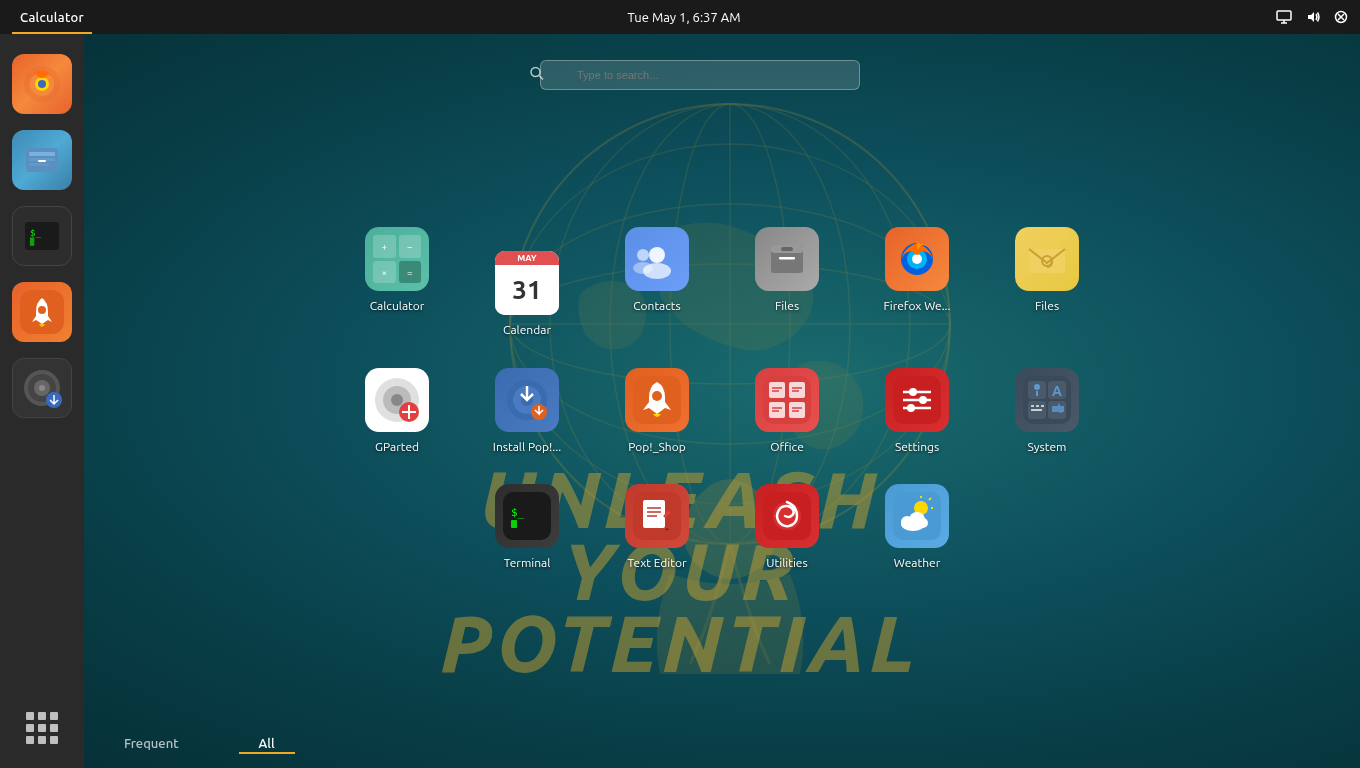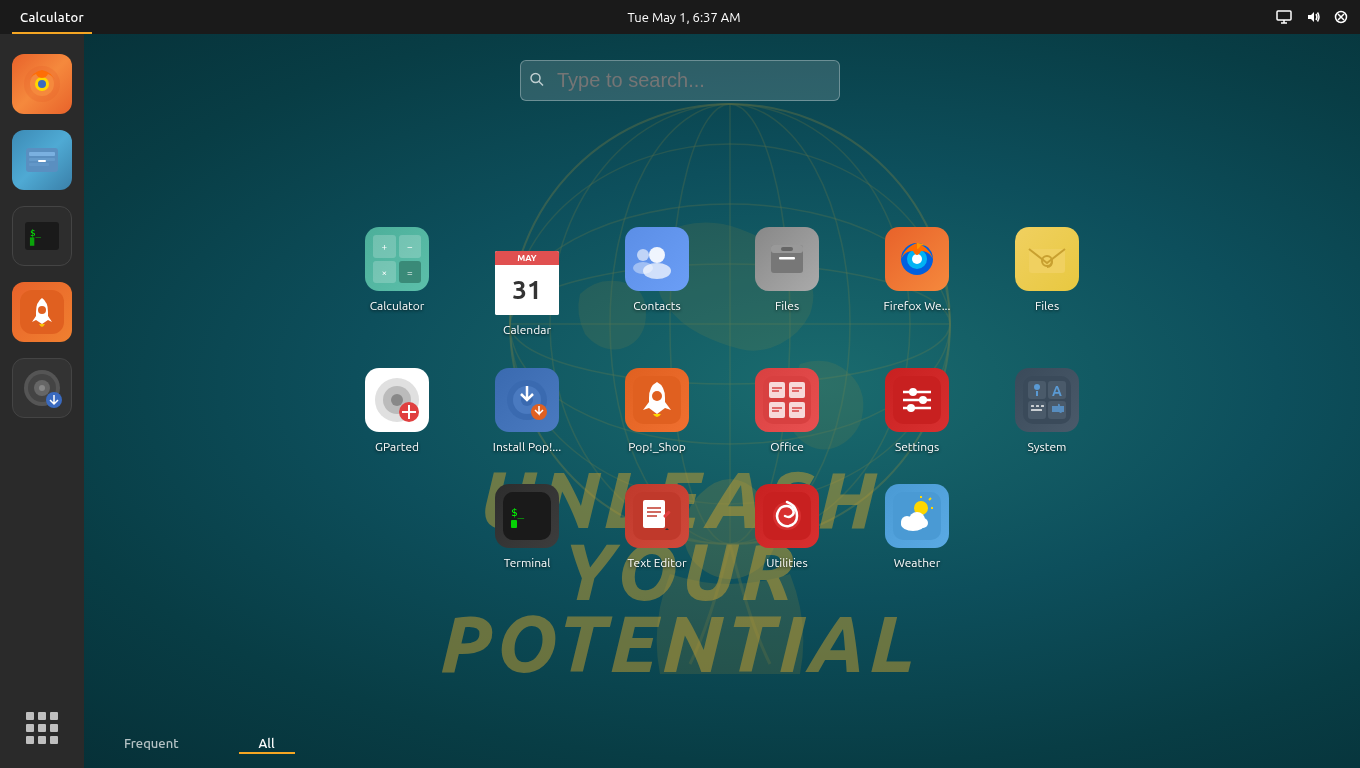--- a/index.html
+++ b/index.html
@@ -189,23 +189,24 @@
       z-index: 60;
       width: 320px;
     }
 
     .search-bar {
       background: rgba(255,255,255,0.15);
       border: 1px solid rgba(255,255,255,0.3);
       border-radius: 6px;
       padding: 8px 14px 8px 36px;
       color: rgba(255,255,255,0.7);
-      font-size: 20px;
+      font-size: 11px;
       width: 100%;
       outline: none;
+      margin-left: 20px;
     }
 
     .search-icon-wrap {
       position: absolute;
       left: 10px;
       top: 50%;
       transform: translateY(-50%);
       color: rgba(255,255,255,0.6);
       font-size: 14px;
     }
@@ -600,21 +601,21 @@
           <div class="calc-btn">+</div>
           <div class="calc-btn">−</div>
           <div class="calc-btn">×</div>
           <div class="calc-btn eq">=</div>
         </div>
       </div>
       <span class="app-label">Calculator</span>
     </div>
 
     <div class="app-item">
-      <div class="app-icon icon-calendar" style="flex-direction:column; border-radius:2px; overflow:hidden;margin-top:24px;">
+      <div class="app-icon icon-calendar" style="flex-direction:column; border-radius:10px; overflow:hidden;margin-top:24px;">
         <div class="cal-header">MAY</div>
         <div class="cal-body">
           <div class="cal-number">31</div>
         </div>
       </div>
       <span class="app-label">Calendar</span>
     </div>
 
     <div class="app-item">
       <div class="app-icon icon-contacts">

